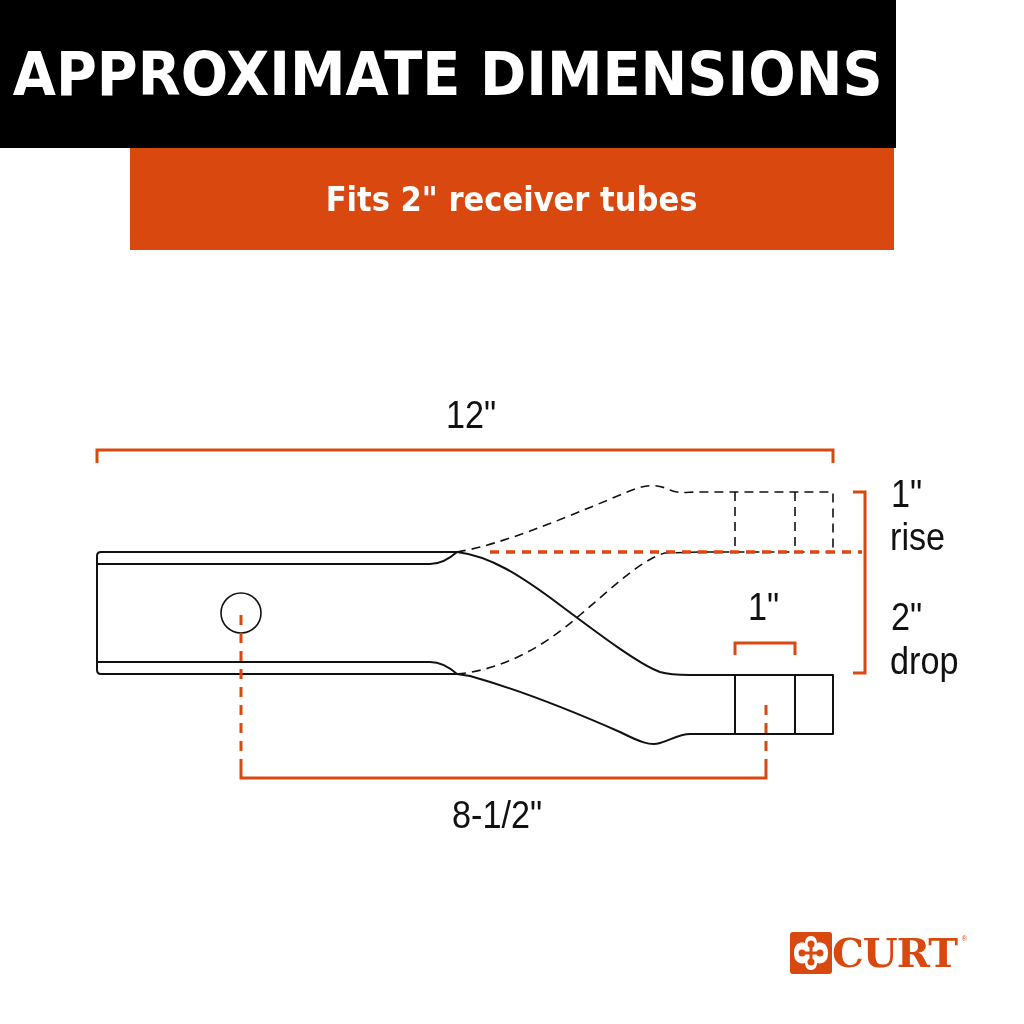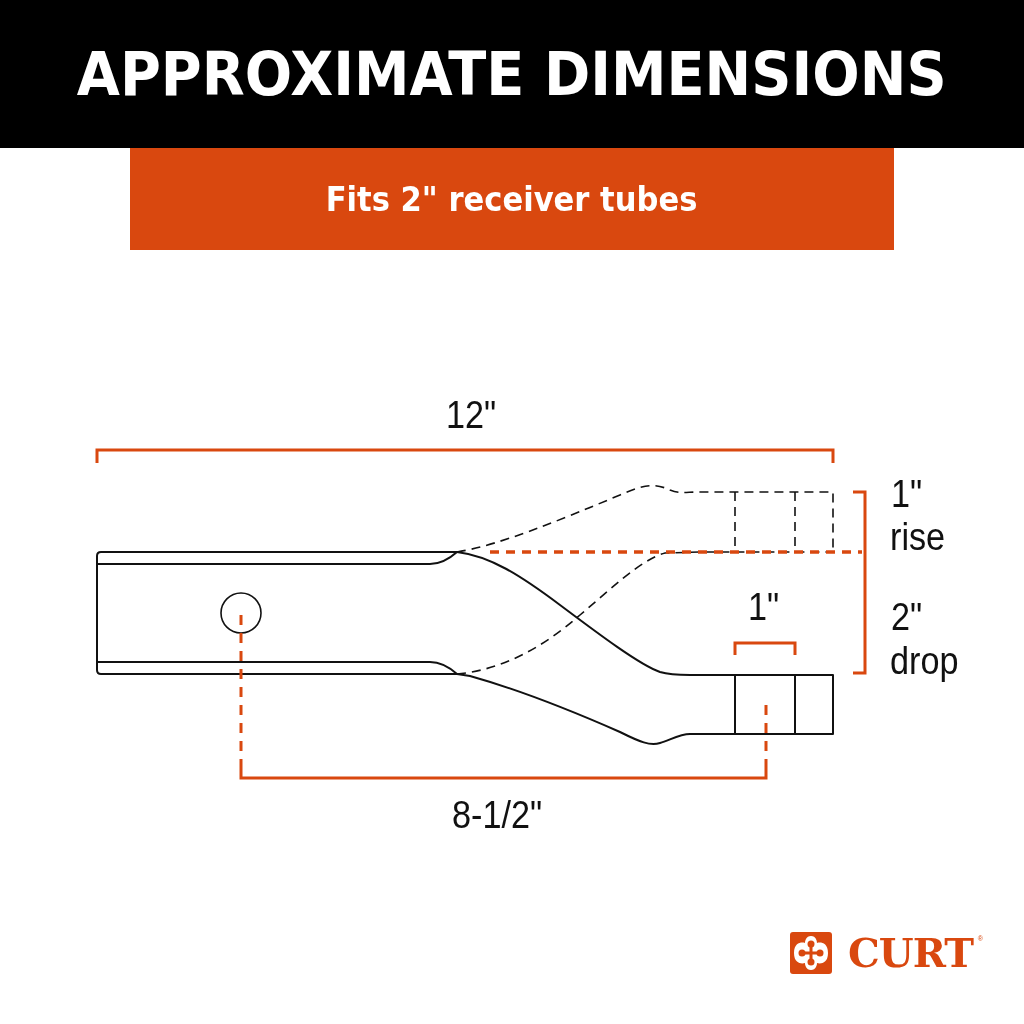--- a/index.html
+++ b/index.html
@@ -1,23 +1,23 @@
 <!DOCTYPE html>
 <html><head>
 <meta charset="utf-8">
 <style>
   html, body { margin: 0; padding: 0; background: #ffffff; }
   body { width: 1024px; height: 1024px; position: relative; overflow: hidden; font-family: "Liberation Sans", sans-serif; }
-  .header { position: absolute; left: 0; top: 0; width: 1024px; height: 148px; background: #000000; display: flex; align-items: center; justify-content: center; }
+  .header { position: absolute; left: 0; top: 0; width: 896px; height: 148px; background: #000000; display: flex; align-items: center; justify-content: center; }
   .header h1 { margin: 0; color: #ffffff; font-family: "DejaVu Sans", sans-serif; font-weight: bold; font-size: 60px; letter-spacing: 0px; transform: scaleX(0.93); white-space: nowrap; }
   .banner { position: absolute; left: 130px; top: 148px; width: 764px; height: 102px; display: flex; align-items: center; justify-content: center; }
   .banner span { color: #ffffff; font-family: "DejaVu Sans", sans-serif; font-weight: bold; font-size: 34px; transform: scaleX(0.9); white-space: nowrap; }
   .diagram { position: absolute; left: 0; top: 0; width: 1024px; height: 1024px; }
   .label { position: absolute; font-family: "Liberation Sans", sans-serif; color: #111111; font-size: 38px; line-height: 1; transform: scaleX(0.9); transform-origin: left top; white-space: nowrap; }
-  .logo { position: absolute; left: 790px; top: 932px; display: flex; align-items: center; gap: 16px; }
+  .logo { position: absolute; left: 790px; top: 932px; display: flex; align-items: center; gap: 0; }
   .logo-mark { width: 42px; height: 42px; }
   .logo-text { font-family: "DejaVu Serif", serif; font-weight: bold; font-size: 40px; line-height: 1; letter-spacing: -1px; transform: scaleX(0.95); transform-origin: left center; }
   .logo-reg { position: absolute; right: -10px; top: 2px; font-size: 7px; font-family: "Liberation Sans", sans-serif; }
 </style>
 </head>
 <body>
 
 <div class="header">
   <h1>APPROXIMATE DIMENSIONS</h1>
 </div>

